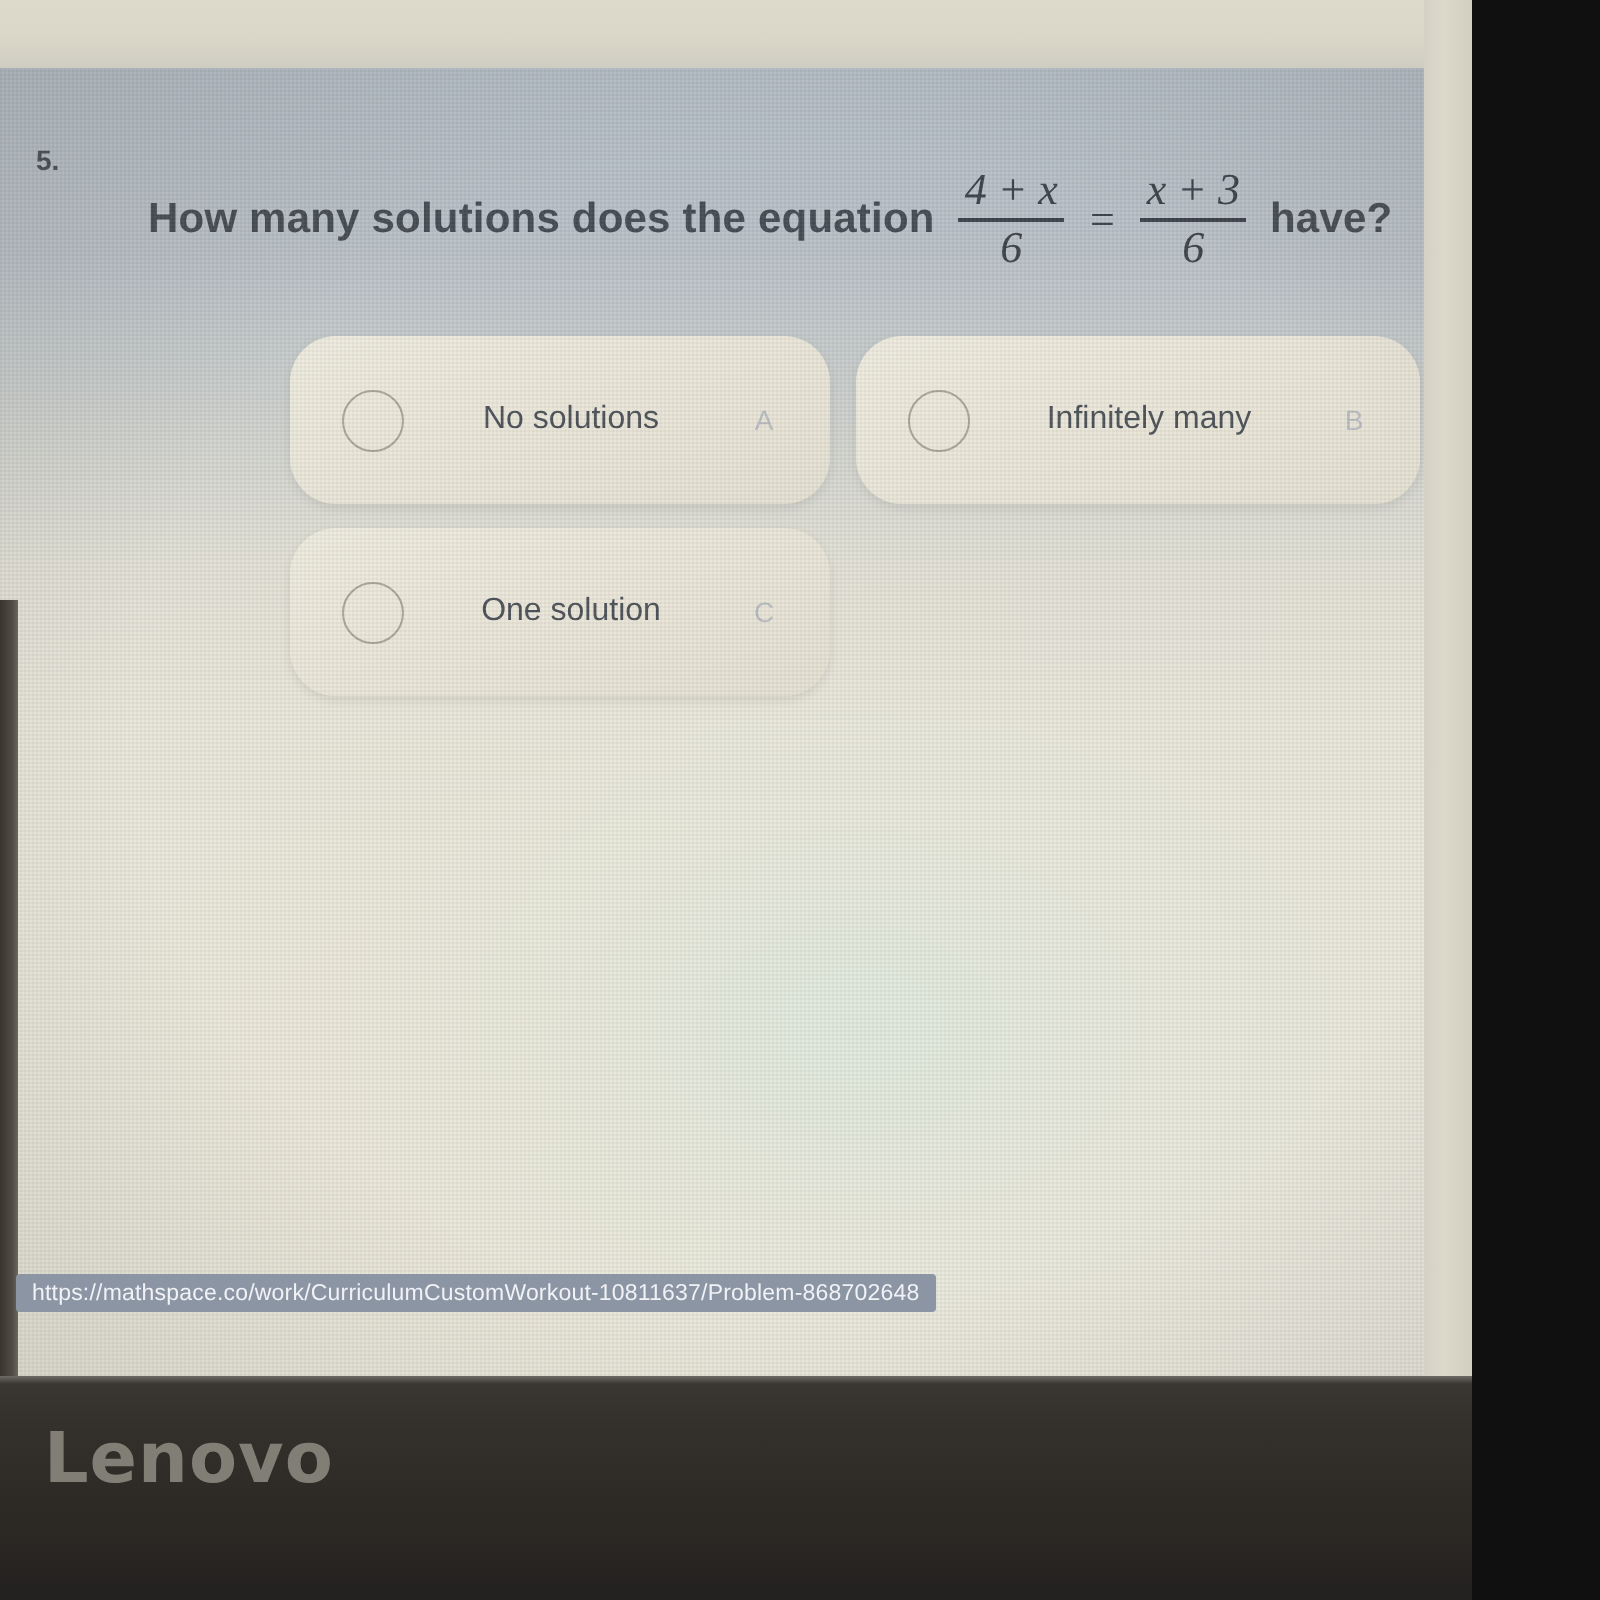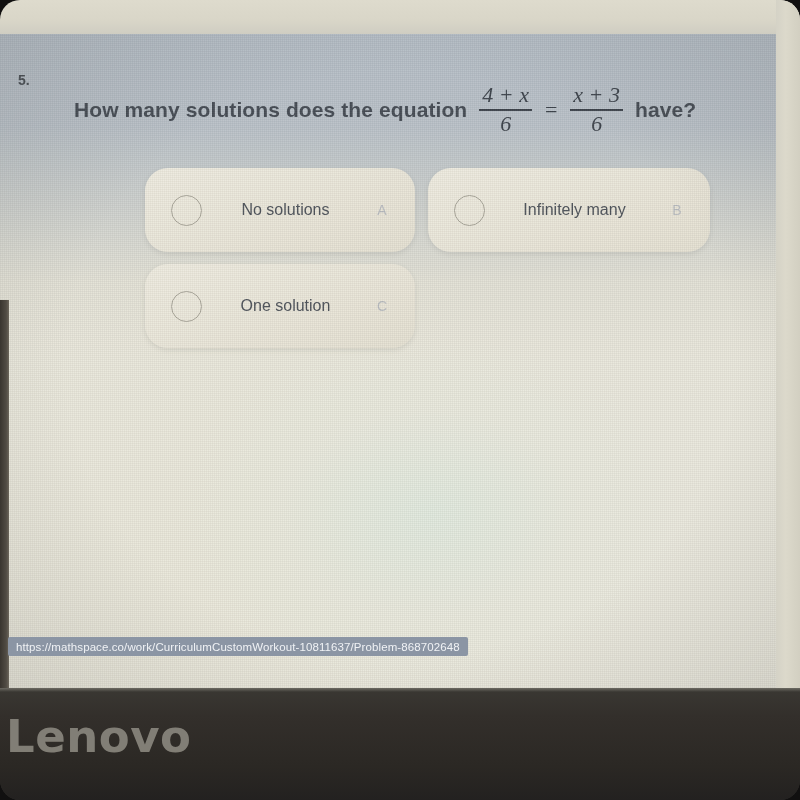--- a/index.html
+++ b/index.html
@@ -7,25 +7,24 @@
   html, body {
     width: 800px;
     height: 800px;
     overflow: hidden;
     background: #111010;
     font-family: "Liberation Sans", sans-serif;
   }
 
   #photo {
     position: relative;
-    width: 800px;
+    width: 736px;
     height: 800px;
     overflow: hidden;
     background: #2e2d2a;
-    border-radius: 20px;
   }
 
   
   .bezel-top {
     position: absolute;
     left: 0; top: 0;
     width: 800px; height: 34px;
     background: linear-gradient(180deg, #dedbcd 0%, #d9d6c8 60%, #cfcdc2 100%);
   }
   
@@ -211,22 +210,22 @@
   
   .bezel-bottom {
     position: absolute;
     left: 0; top: 688px;
     width: 800px; height: 112px;
     background: linear-gradient(180deg, #3a3833 0%, #332f2b 25%, #2b2824 70%, #232120 100%);
     z-index: 8;
   }
   .lenovo {
     position: absolute;
-    left: 6px; top: 710px;
-    font-size: 45px;
+    left: 22px; top: 710px;
+    font-size: 35px;
     font-weight: bold;
     letter-spacing: 0.5px;
     color: #8d8a81;
     opacity: .88;
     z-index: 9;
     font-family: "DejaVu Sans", sans-serif;
   }
   .hinge {
     position: absolute;
     left: 0; top: 688px;

